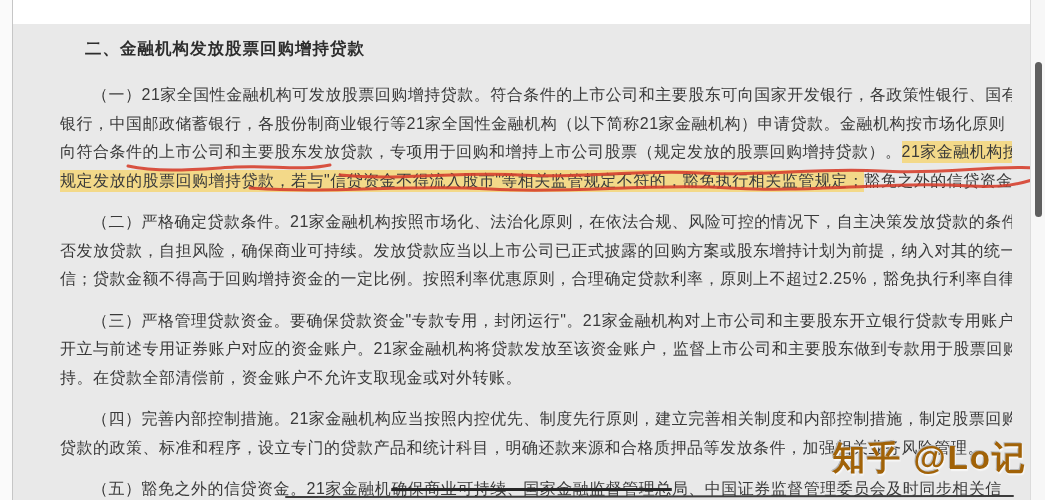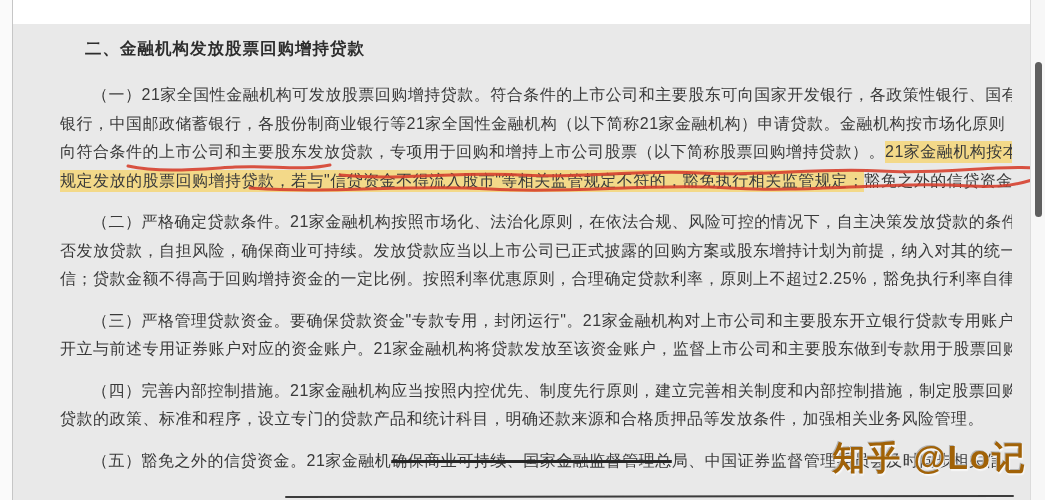--- a/index.html
+++ b/index.html
@@ -30,31 +30,32 @@
 <body>
 
 <div class="gutter-left"></div>
 
 <div class="content">
   <h2 class="title">二、金融机构发放股票回购增持贷款</h2>
   <div>
       <div class="para">
         <div class="line"><span>（一）21家全国性金融机构可发放股票回购增持贷款。符合条件的上市公司和主要股东可向国家开发银行，各政策性银行、国有商业</span></div>
         <div class="line"><span>银行，中国邮政储蓄银行，各股份制商业银行等21家全国性金融机构（以下简称21家金融机构）申请贷款。金融机构按市场化原则，自主</span></div>
-        <div class="line"><span>向符合条件的上市公司和主要股东发放贷款，专项用于回购和增持上市公司股票（以下简称股票回购增持贷款）。</span><span class="hl">21家金融机构按本通知</span></div>
+        <div class="line"><span>向符合条件的上市公司和主要股东发放贷款，专项用于回购和增持上市公司股票（规定发放的股票回购增持贷款）。</span><span class="hl">21家金融机构按本通知</span></div>
         <div class="line"><span class="hl">规定发放的股票回购增持贷款，若与"信贷资金不得流入股市"等相关监管规定不符的，豁免执行相关监管规定；</span><span>豁免之外的信贷资金，执行</span></div>
       </div>
       <div class="para">
         <div class="line"><span>（二）严格确定贷款条件。21家金融机构按照市场化、法治化原则，在依法合规、风险可控的情况下，自主决策发放贷款的条件及是</span></div>
         <div class="line"><span>否发放贷款，自担风险，确保商业可持续。发放贷款应当以上市公司已正式披露的回购方案或股东增持计划为前提，纳入对其的统一授</span></div>
         <div class="line"><span>信；贷款金额不得高于回购增持资金的一定比例。按照利率优惠原则，合理确定贷款利率，原则上不超过2.25%，豁免执行利率自律约定。</span></div>
       </div>
       <div class="para">
         <div class="line"><span>（三）严格管理贷款资金。要确保贷款资金"专款专用，封闭运行"。21家金融机构对上市公司和主要股东开立银行贷款专用账户，同时</span></div>
         <div class="line"><span>开立与前述专用证券账户对应的资金账户。21家金融机构将贷款发放至该资金账户，监督上市公司和主要股东做到专款用于股票回购和增</span></div>
+        <div class="line"><span>持。在贷款全部清偿前，资金账户不允许支取现金或对外转账。</span></div>
       </div>
       <div class="para">
         <div class="line"><span>（四）完善内部控制措施。21家金融机构应当按照内控优先、制度先行原则，建立完善相关制度和内部控制措施，制定股票回购增持</span></div>
         <div class="line"><span>贷款的政策、标准和程序，设立专门的贷款产品和统计科目，明确还款来源和合格质押品等发放条件，加强相关业务风险管理。</span></div>
       </div>
       <div class="para">
         <div class="line"><span>（五）豁免之外的信贷资金。21家金融机</span><span class="strike">确保商业可持续、国家金融监督管理总</span><span>局、中国证券监督管理委员会及时同步相关信</span></div>
       </div>
     </div>
 </div>

